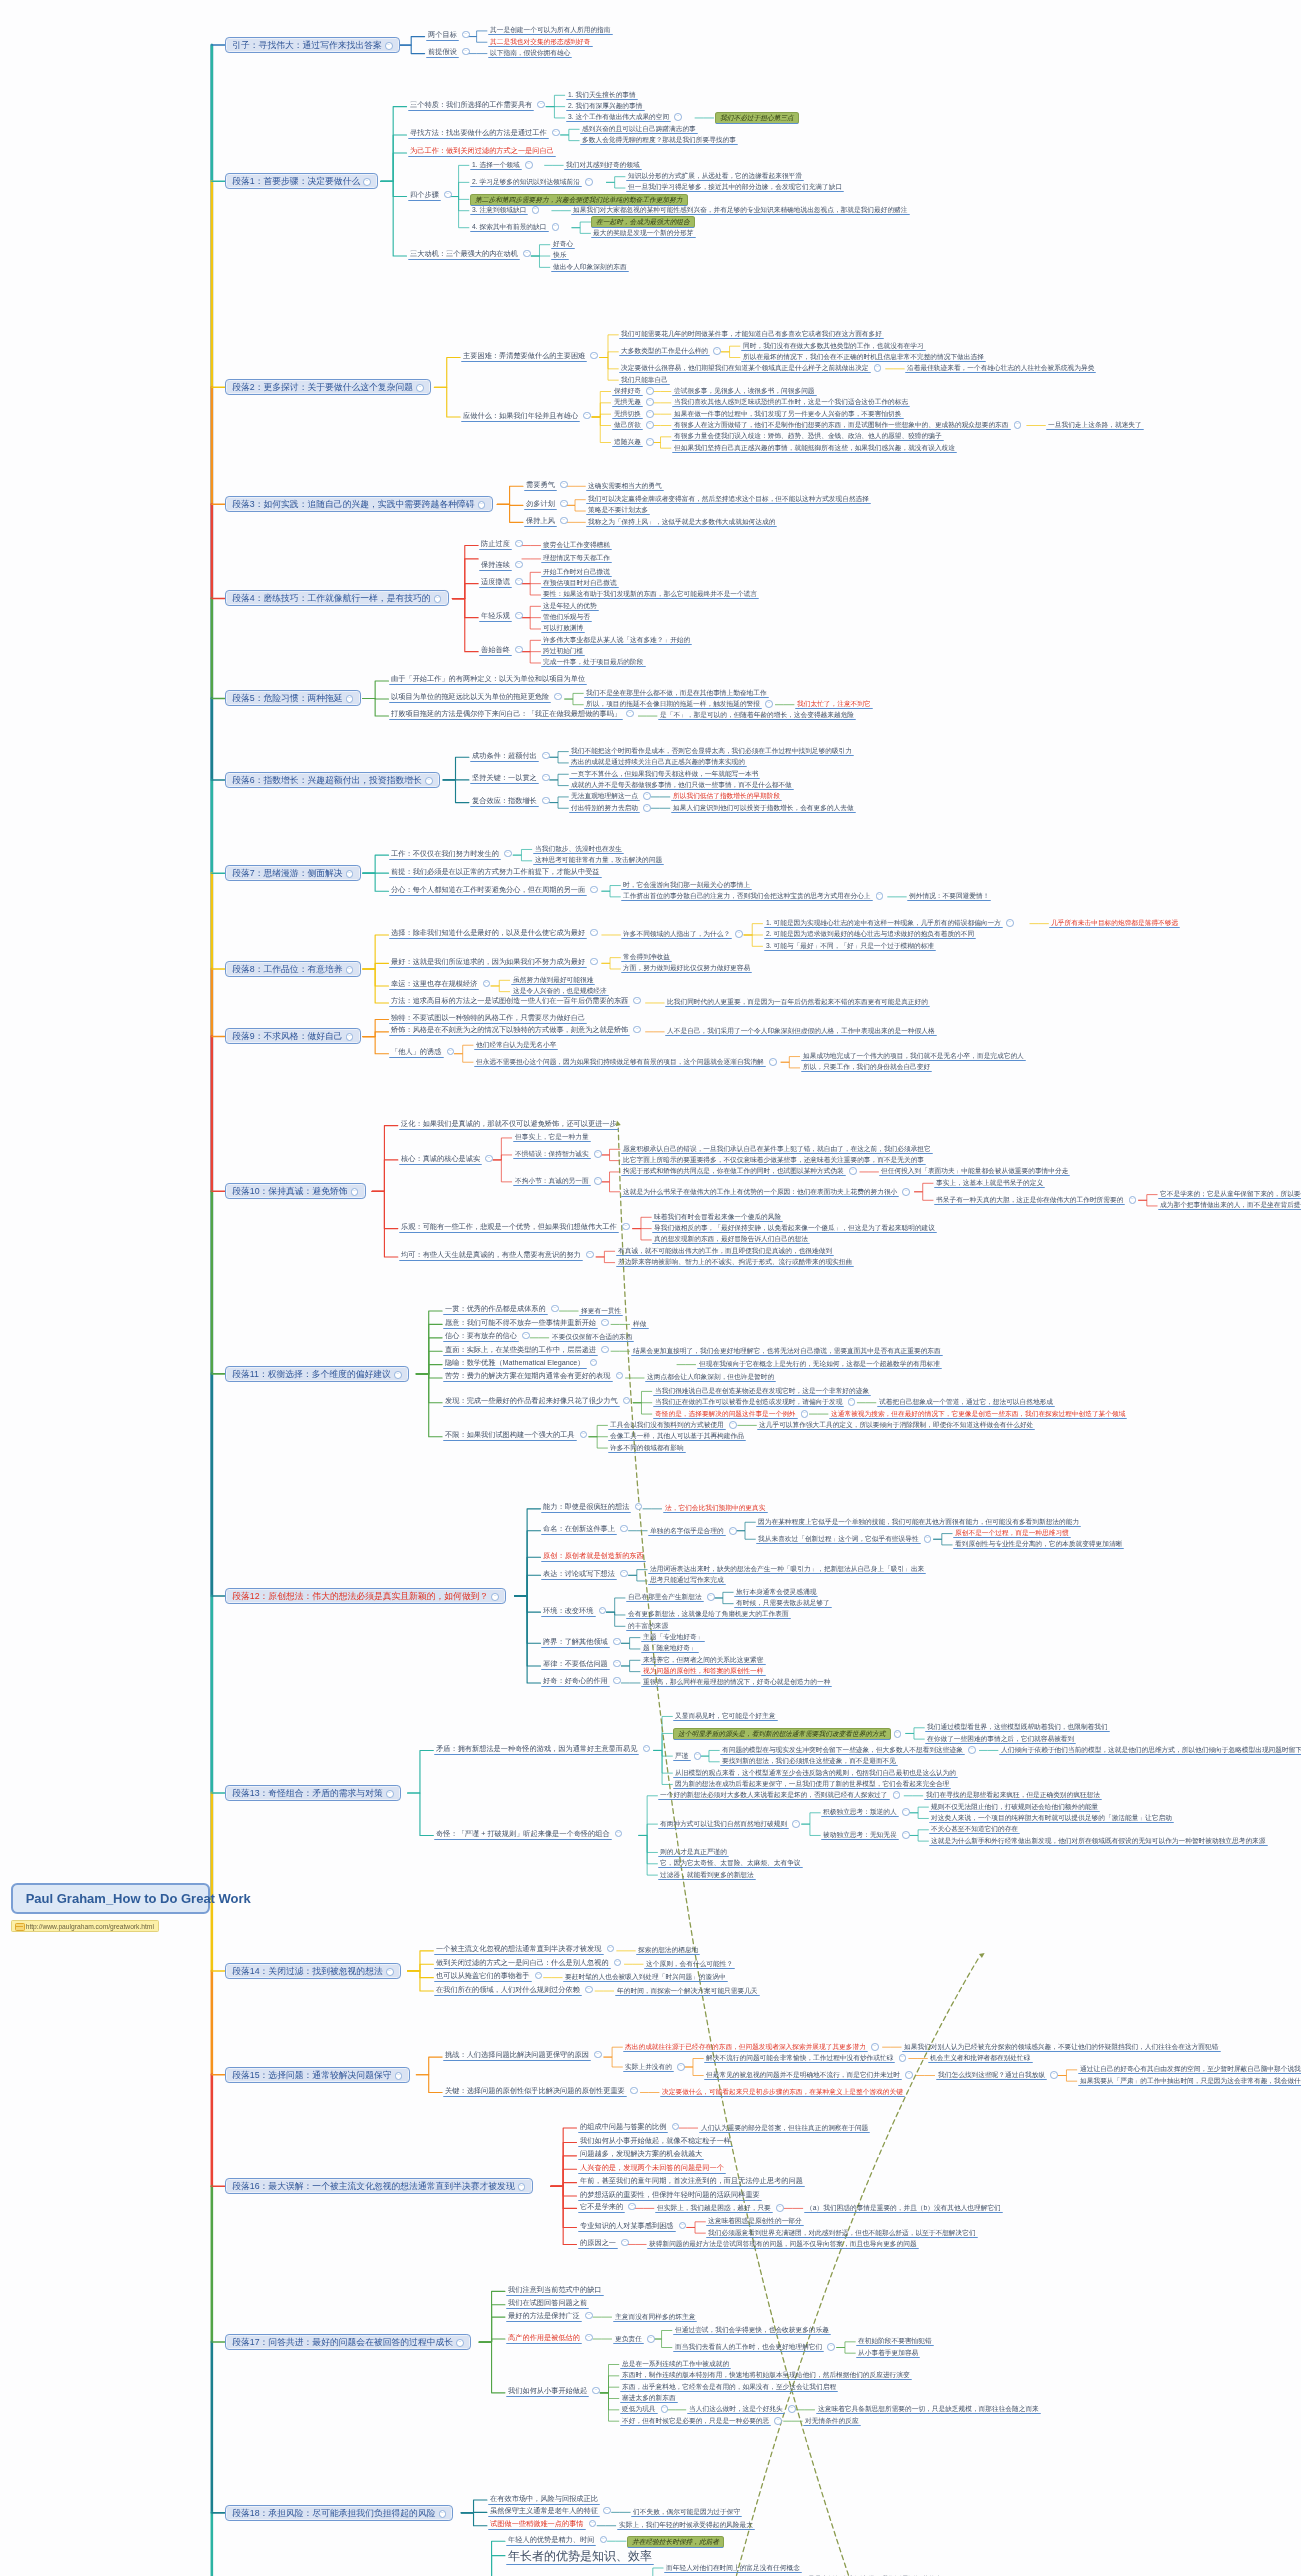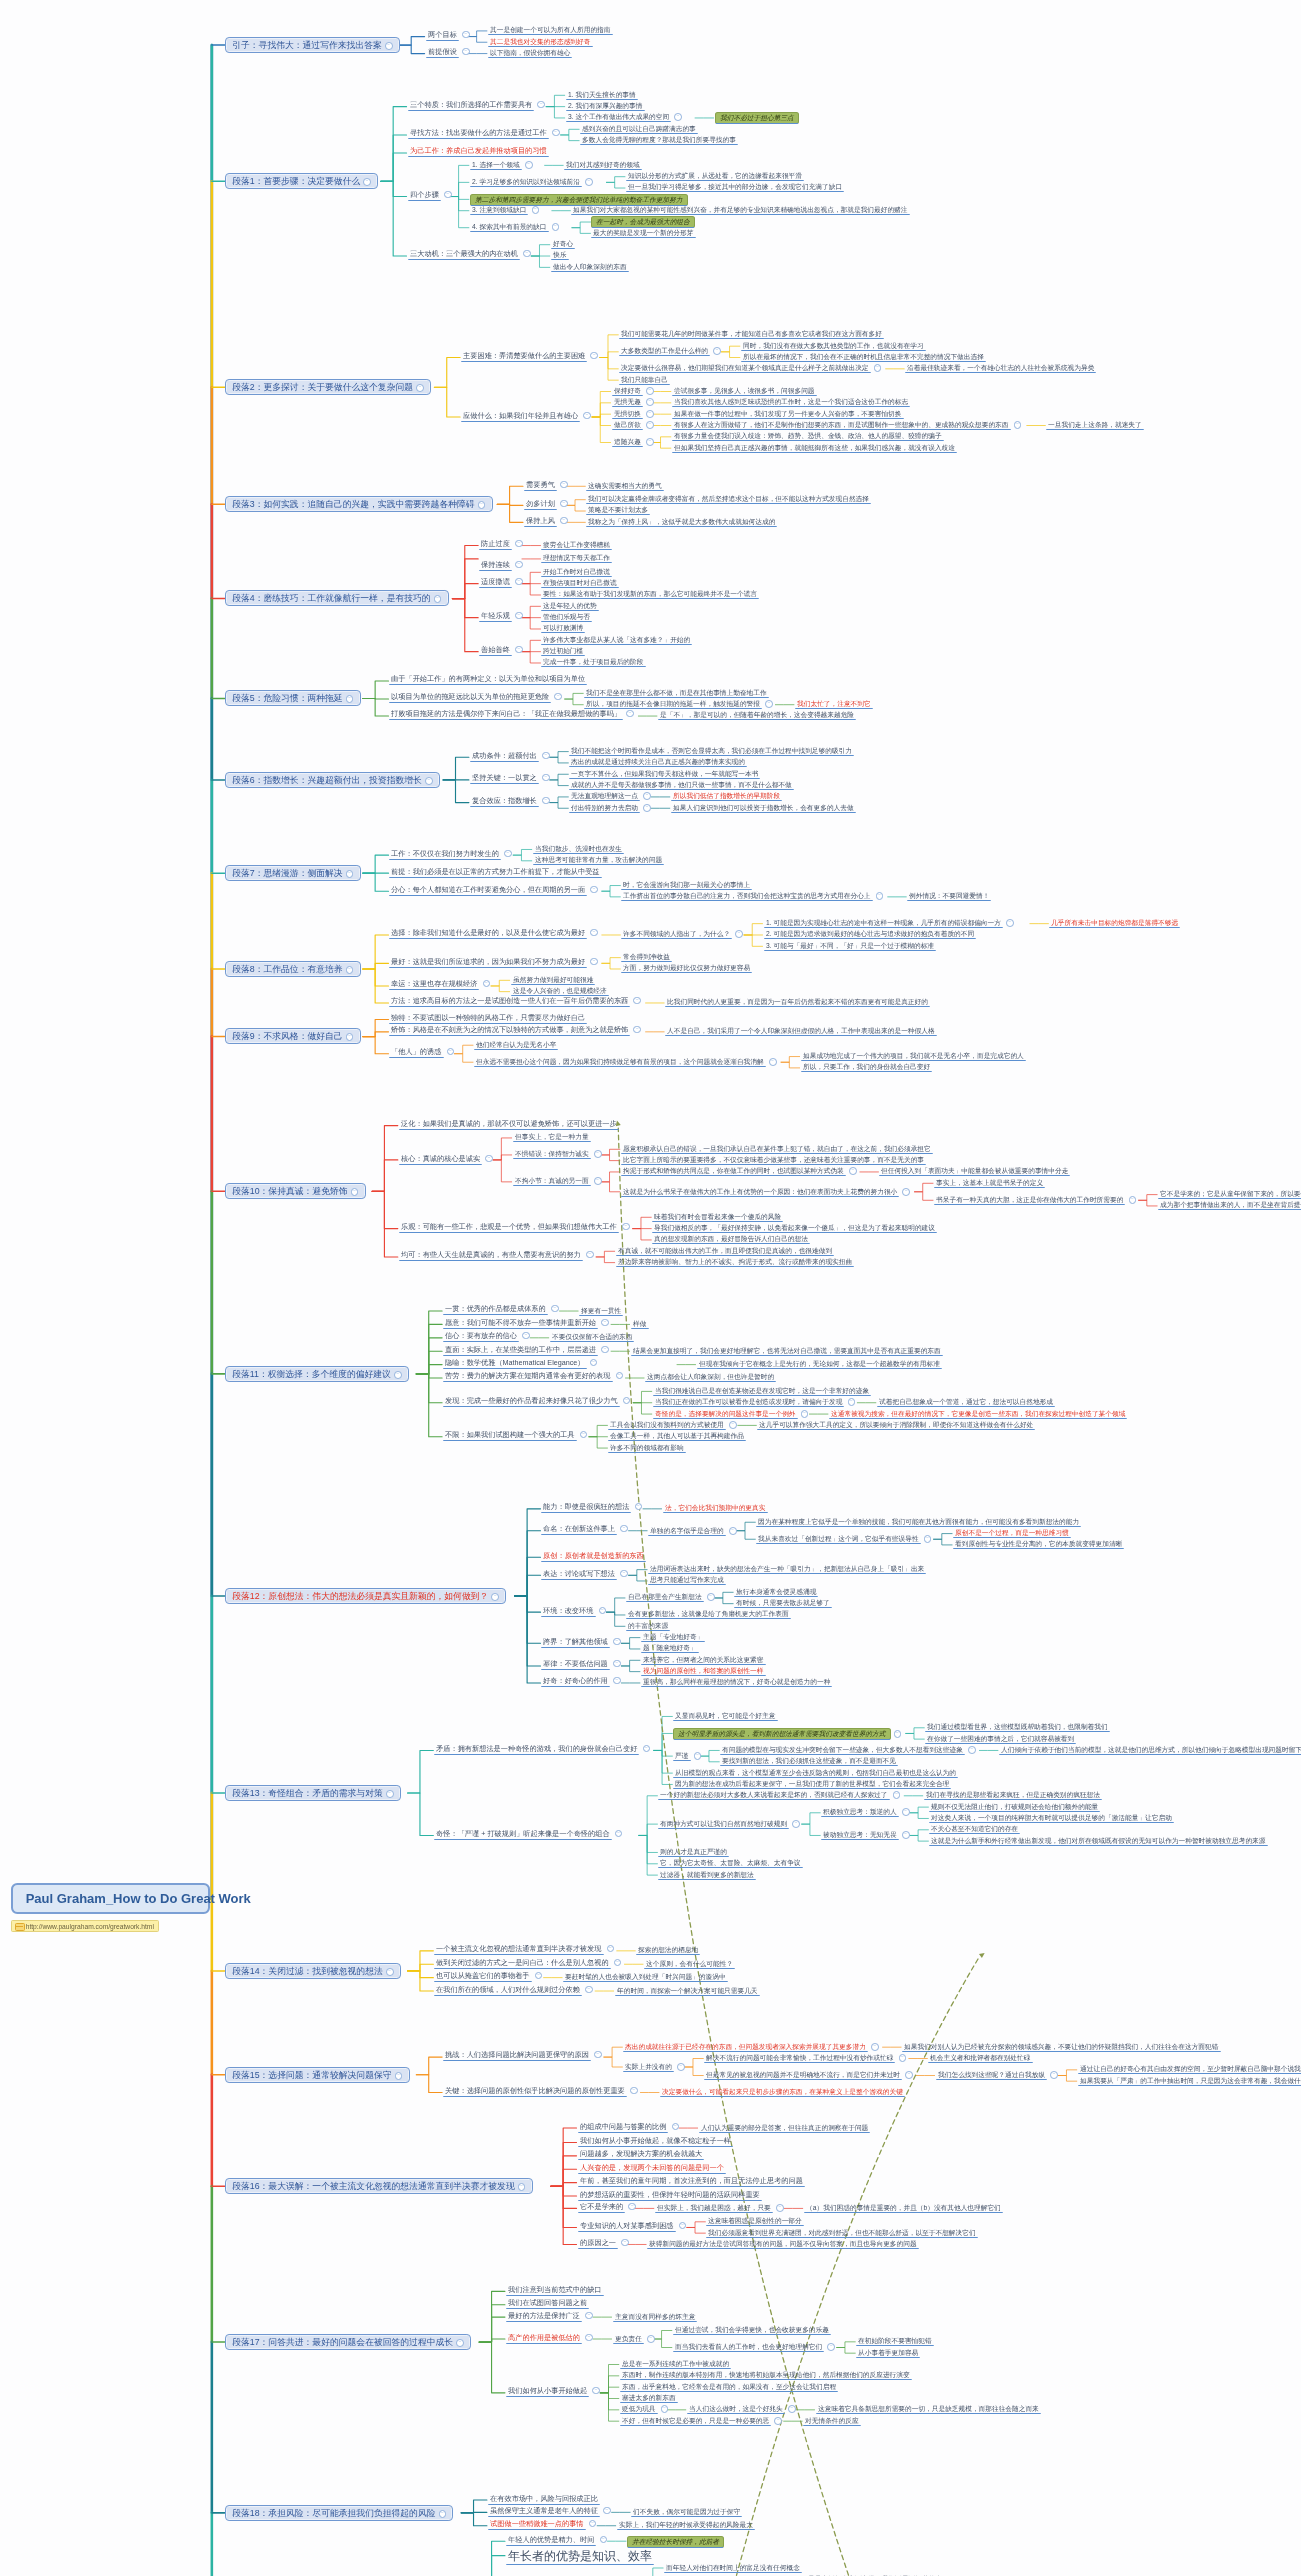--- a/index.html
+++ b/index.html
@@ -524,21 +524,21 @@
       <div class="node leaf" style="left: 488px; font-size: 6.7px; top: 48px;"><span class="lbl" style="border-bottom-color: rgb(91, 143, 208);">以下指南，假设你拥有雄心</span></div>
       <div class="node topic" style="left: 225px; font-size: 8.8px; top: 173px;"><span class="lbl">段落1：首要步骤：决定要做什么</span><span class="collapse">−</span></div>
       <div class="node leaf" style="left: 408px; font-size: 7.2px; top: 100px;"><span class="lbl" style="border-bottom-color: rgb(91, 143, 208);">三个特质：我们所选择的工作需要具有</span><span class="collapse">−</span></div>
       <div class="node leaf" style="left: 566px; font-size: 6.7px; top: 90px;"><span class="lbl" style="border-bottom-color: rgb(91, 143, 208);">1. 我们天生擅长的事情</span></div>
       <div class="node leaf" style="left: 566px; font-size: 6.7px; top: 101px;"><span class="lbl" style="border-bottom-color: rgb(91, 143, 208);">2. 我们有深厚兴趣的事情</span></div>
       <div class="node leaf" style="left: 566px; font-size: 6.7px; top: 112px;"><span class="lbl" style="border-bottom-color: rgb(91, 143, 208);">3. 这个工作有做出伟大成果的空间</span><span class="collapse">−</span></div>
       <div class="node leaf green" style="left: 715px; font-size: 6.7px; top: 112px;"><span class="lbl" style="border-bottom-color: rgb(91, 143, 208);">我们不必过于担心第三点</span></div>
       <div class="node leaf" style="left: 408px; font-size: 7.2px; top: 128px;"><span class="lbl" style="border-bottom-color: rgb(91, 143, 208);">寻找方法：找出要做什么的方法是通过工作</span><span class="collapse">−</span></div>
       <div class="node leaf" style="left: 580px; font-size: 6.7px; top: 124px;"><span class="lbl" style="border-bottom-color: rgb(91, 143, 208);">感到兴奋的且可以让自己踌躇满志的事</span></div>
       <div class="node leaf" style="left: 580px; font-size: 6.7px; top: 135px;"><span class="lbl" style="border-bottom-color: rgb(91, 143, 208);">多数人会觉得无聊的程度？那就是我们所要寻找的事</span></div>
-      <div class="node leaf red" style="left: 408px; font-size: 7.2px; top: 146px;"><span class="lbl" style="border-bottom-color: rgb(91, 143, 208);">为己工作：养成自己发起并推动项目的习惯</span></div>
+      <div class="node leaf red" style="left: 408px; font-size: 7.2px; top: 146px;"><span class="lbl" style="border-bottom-color: rgb(91, 143, 208);">为己工作：做到关闭过滤的方式之一是问自己</span></div>
       <div class="node leaf" style="left: 408px; font-size: 7.2px; top: 190px;"><span class="lbl" style="border-bottom-color: rgb(91, 143, 208);">四个步骤</span><span class="collapse">−</span></div>
       <div class="node leaf" style="left: 470px; font-size: 6.7px; top: 160px;"><span class="lbl" style="border-bottom-color: rgb(91, 143, 208);">1. 选择一个领域</span><span class="collapse">−</span></div>
       <div class="node leaf" style="left: 564px; font-size: 6.7px; top: 160px;"><span class="lbl" style="border-bottom-color: rgb(91, 143, 208);">我们对其感到好奇的领域</span></div>
       <div class="node leaf" style="left: 470px; font-size: 6.7px; top: 177px;"><span class="lbl" style="border-bottom-color: rgb(91, 143, 208);">2. 学习足够多的知识以到达领域前沿</span><span class="collapse">−</span></div>
       <div class="node leaf" style="left: 626px; font-size: 6.7px; top: 171px;"><span class="lbl" style="border-bottom-color: rgb(91, 143, 208);">知识以分形的方式扩展，从远处看，它的边缘看起来很平滑</span></div>
       <div class="node leaf" style="left: 626px; font-size: 6.7px; top: 182px;"><span class="lbl" style="border-bottom-color: rgb(91, 143, 208);">但一旦我们学习得足够多，接近其中的部分边缘，会发现它们充满了缺口</span></div>
       <div class="node leaf green" style="left: 470px; font-size: 6.7px; top: 194px;"><span class="lbl" style="border-bottom-color: rgb(91, 143, 208);">第二步和第四步需要努力，兴趣会驱使我们比单纯的勤奋工作更加努力</span></div>
       <div class="node leaf" style="left: 470px; font-size: 6.7px; top: 205px;"><span class="lbl" style="border-bottom-color: rgb(91, 143, 208);">3. 注意到领域缺口</span><span class="collapse">−</span></div>
       <div class="node leaf" style="left: 571px; font-size: 6.7px; top: 205px;"><span class="lbl" style="border-bottom-color: rgb(91, 143, 208);">如果我们对大家都忽视的某种可能性感到兴奋，并有足够的专业知识来精确地说出忽视点，那就是我们最好的赌注</span></div>
       <div class="node leaf" style="left: 470px; font-size: 6.7px; top: 222px;"><span class="lbl" style="border-bottom-color: rgb(91, 143, 208);">4. 探索其中有前景的缺口</span><span class="collapse">−</span></div>
@@ -715,21 +715,21 @@
       <div class="node leaf" style="left: 626px; font-size: 6.7px; top: 1621px;"><span class="lbl" style="border-bottom-color: rgb(91, 143, 208);">的丰富的来源</span></div>
       <div class="node leaf" style="left: 541px; font-size: 7.2px; top: 1637px;"><span class="lbl" style="border-bottom-color: rgb(91, 143, 208);">跨界：了解其他领域</span><span class="collapse">−</span></div>
       <div class="node leaf" style="left: 641px; font-size: 6.7px; top: 1632px;"><span class="lbl" style="border-bottom-color: rgb(91, 143, 208);">主题「专业地好奇」</span></div>
       <div class="node leaf" style="left: 641px; font-size: 6.7px; top: 1643px;"><span class="lbl" style="border-bottom-color: rgb(91, 143, 208);">题「随意地好奇」</span></div>
       <div class="node leaf" style="left: 541px; font-size: 7.2px; top: 1659px;"><span class="lbl" style="border-bottom-color: rgb(91, 143, 208);">幂律：不要低估问题</span><span class="collapse">−</span></div>
       <div class="node leaf" style="left: 641px; font-size: 6.7px; top: 1655px;"><span class="lbl" style="border-bottom-color: rgb(91, 143, 208);">来培养它，但两者之间的关系比这更紧密</span></div>
       <div class="node leaf red" style="left: 641px; font-size: 6.7px; top: 1666px;"><span class="lbl" style="border-bottom-color: rgb(91, 143, 208);">视为问题的原创性，和答案的原创性一样</span></div>
       <div class="node leaf" style="left: 541px; font-size: 7.2px; top: 1676px;"><span class="lbl" style="border-bottom-color: rgb(91, 143, 208);">好奇：好奇心的作用</span><span class="collapse">−</span></div>
       <div class="node leaf" style="left: 641px; font-size: 6.7px; top: 1677px;"><span class="lbl" style="border-bottom-color: rgb(91, 143, 208);">重很高，那么同样在最理想的情况下，好奇心就是创造力的一种</span></div>
       <div class="node topic" style="left: 225px; font-size: 8.8px; top: 1785px;"><span class="lbl">段落13：奇怪组合：矛盾的需求与对策</span><span class="collapse">−</span></div>
-      <div class="node leaf" style="left: 434px; font-size: 7.2px; top: 1744px;"><span class="lbl" style="border-bottom-color: rgb(91, 143, 208);">矛盾：拥有新想法是一种奇怪的游戏，我们的身份就会自己变好</span><span class="collapse">−</span></div>
+      <div class="node leaf" style="left: 434px; font-size: 7.2px; top: 1744px;"><span class="lbl" style="border-bottom-color: rgb(91, 143, 208);">矛盾：拥有新想法是一种奇怪的游戏，因为通常好主意显而易见</span><span class="collapse">−</span></div>
       <div class="node leaf" style="left: 673px; font-size: 6.7px; top: 1711px;"><span class="lbl" style="border-bottom-color: rgb(91, 143, 208);">又显而易见时，它可能是个好主意</span></div>
       <div class="node leaf green" style="left: 673px; font-size: 6.7px; top: 1728px;"><span class="lbl" style="border-bottom-color: rgb(91, 143, 208);">这个明显矛盾的源头是，看到新的想法通常需要我们改变看世界的方式</span><span class="collapse">−</span></div>
       <div class="node leaf" style="left: 925px; font-size: 6.7px; top: 1722px;"><span class="lbl" style="border-bottom-color: rgb(91, 143, 208);">我们通过模型看世界，这些模型既帮助着我们，也限制着我们</span></div>
       <div class="node leaf" style="left: 925px; font-size: 6.7px; top: 1734px;"><span class="lbl" style="border-bottom-color: rgb(91, 143, 208);">在你做了一些困难的事情之后，它们就容易被看到</span></div>
       <div class="node leaf" style="left: 673px; font-size: 6.7px; top: 1751px;"><span class="lbl" style="border-bottom-color: rgb(91, 143, 208);">严谨</span><span class="collapse">−</span></div>
       <div class="node leaf" style="left: 720px; font-size: 6.7px; top: 1745px;"><span class="lbl" style="border-bottom-color: rgb(91, 143, 208);">有问题的模型在与现实发生冲突时会留下一些迹象，但大多数人不想看到这些迹象</span><span class="collapse">−</span></div>
       <div class="node leaf" style="left: 999px; font-size: 6.7px; top: 1745px;"><span class="lbl" style="border-bottom-color: rgb(91, 143, 208);">人们倾向于依赖于他们当前的模型，这就是他们的思维方式，所以他们倾向于忽略模型出现问题时留下的线索</span></div>
       <div class="node leaf" style="left: 720px; font-size: 6.7px; top: 1756px;"><span class="lbl" style="border-bottom-color: rgb(91, 143, 208);">要找到新的想法，我们必须抓住这些迹象，而不是避而不见</span></div>
       <div class="node leaf" style="left: 673px; font-size: 6.7px; top: 1768px;"><span class="lbl" style="border-bottom-color: rgb(91, 143, 208);">从旧模型的观点来看，这个模型通常至少会违反隐含的规则，包括我们自己最初也是这么认为的</span></div>
       <div class="node leaf" style="left: 673px; font-size: 6.7px; top: 1779px;"><span class="lbl" style="border-bottom-color: rgb(91, 143, 208);">因为新的想法在成功后看起来更保守，一旦我们使用了新的世界模型，它们会看起来完全合理</span></div>

